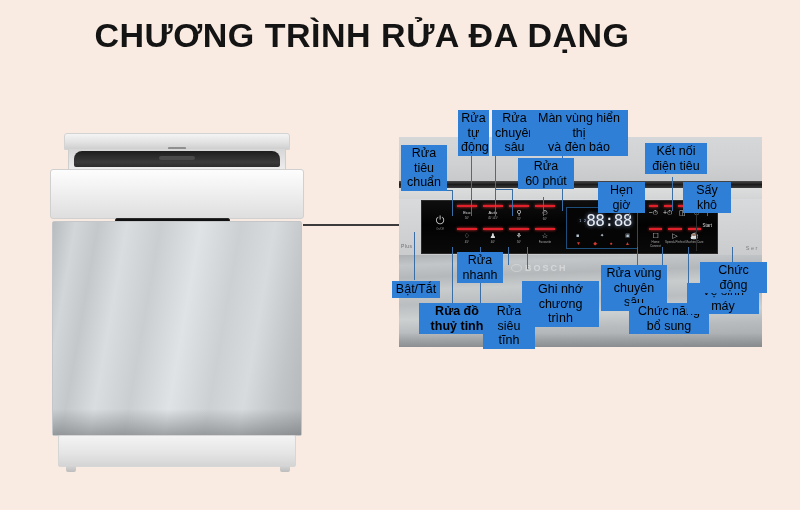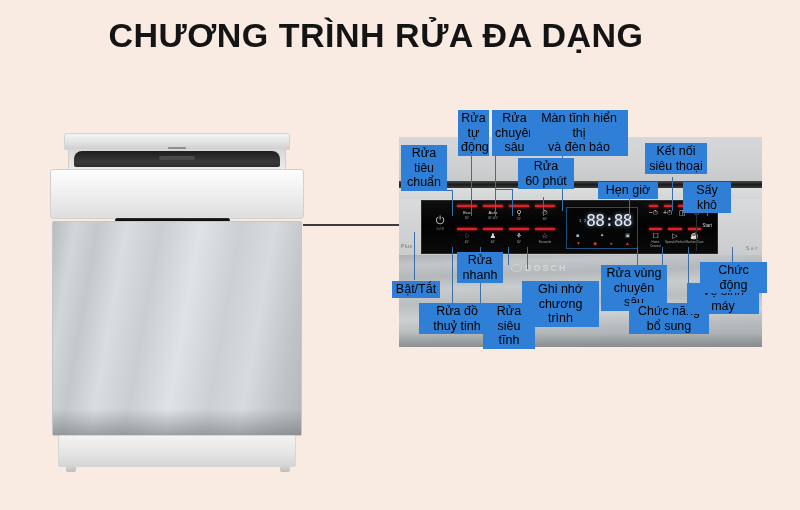--- a/index.html
+++ b/index.html
@@ -18,21 +18,20 @@
     position: absolute;
     top: 16px;
     left: 0;
     width: 724px;
     text-align: center;
     font-size: 34px;
     font-weight: bold;
     letter-spacing: 0.5px;
     color: #141414;
     font-family: "Liberation Sans", sans-serif;
-    margin-left: 14px;
   }
 
   
   .appliance {
     position: absolute;
     left: 42px;
     top: 133px;
     width: 270px;
     height: 350px;
   }
@@ -476,33 +475,33 @@
 
 <div class="tag" style="left:401px; top:145px; width:46px;">Rửa
 tiêu
 chuẩn</div>
 <div class="tag" style="left:458px; top:110px; width:31px;">Rửa
 tự
 động</div>
 <div class="tag" style="left:492px; top:110px; width:45px;">Rửa
 chuyên
 sâu</div>
-<div class="tag" style="left:530px; top:110px; width:98px;">Màn tĩnh hiển thị
+<div class="tag" style="left:530px; top:110px; width:98px;">Màn vùng hiển thị
 và đèn báo</div>
 <div class="tag" style="left:518px; top:158px; width:56px;">Rửa
 60 phút</div>
 <div class="tag" style="left:645px; top:143px; width:62px;">Kết nối
-siêu thoại</div>
-<div class="tag" style="left:598px; top:182px; width:60px;">Hẹn giờ</div>
+điện tiêu</div>
+<div class="tag" style="left:598px; top:182px; width:47px;">Hẹn giờ</div>
 <div class="tag" style="left:683px; top:182px; width:48px;">Sấy khô</div>
 
 <div class="tag" style="left:392px; top:281px; width:48px;">Bật/Tắt</div>
 <div class="tag" style="left:457px; top:252px; width:46px;">Rửa
 nhanh</div>
-<div class="tag" style="left:419px; top:303px; width:76px;">Rửa đồ
+<div class="tag" style="left:419px; top:303px; width:76px;font-weight:bold;">Rửa đồ
 thuỷ tinh</div>
 <div class="tag" style="left:483px; top:303px; width:52px;">Rửa
 siêu tĩnh</div>
 <div class="tag" style="left:522px; top:265px; width:77px;margin-top:16px;">Ghi nhớ
 chương trình</div>
 <div class="tag" style="left:601px; top:265px; width:66px;">Rửa vùng
 chuyên sâu</div>
 <div class="tag" style="left:629px; top:303px; width:80px;">Chức năng
 bổ sung</div>
 <div class="tag" style="left:687px; top:283px; width:72px;">Vệ sinh máy</div>

